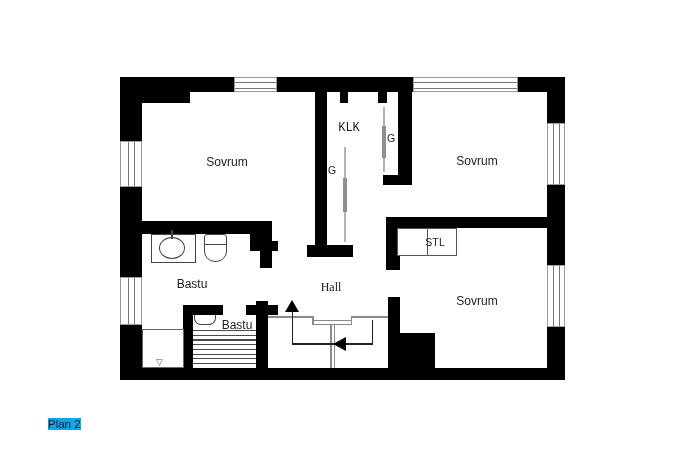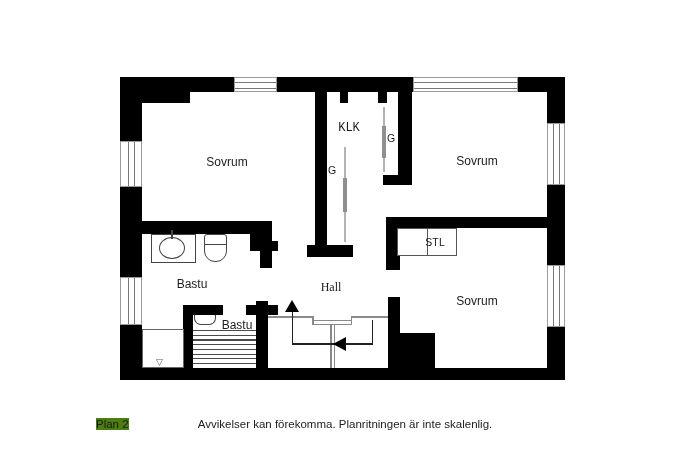--- a/index.html
+++ b/index.html
@@ -130,16 +130,15 @@
   <div class="label" style="left:477px;top:301px;">Sovrum</div>
   <div class="label" style="left:349px;top:128px;font-family:Liberation Mono, monospace;">KLK</div>
   <div class="label small" style="left:332px;top:170px;">G</div>
   <div class="label small" style="left:391px;top:138px;">G</div>
   <div class="label small" style="left:432px;top:242px;">ST</div>
   <div class="label small" style="left:442px;top:242px;">L</div>
   <div class="label" style="left:192px;top:284px;">Bastu</div>
   <div class="label" style="left:237px;top:325px;">Bastu</div>
   <div class="label" style="left:331px;top:287px;font-family:Liberation Serif, serif;">Hall</div>
 
-  <div class="footer-center">Avvikelser kan förekomma. Planritningen är inte skalenlig.</div>
-  <div class="footer-left" style="background:#4d7c0f;margin-left:48px;">Plan 2</div>
+  <div class="footer-left" style="background:#0ea5e9;">Plan 2</div>
 
 </div>
 
 </body></html>

